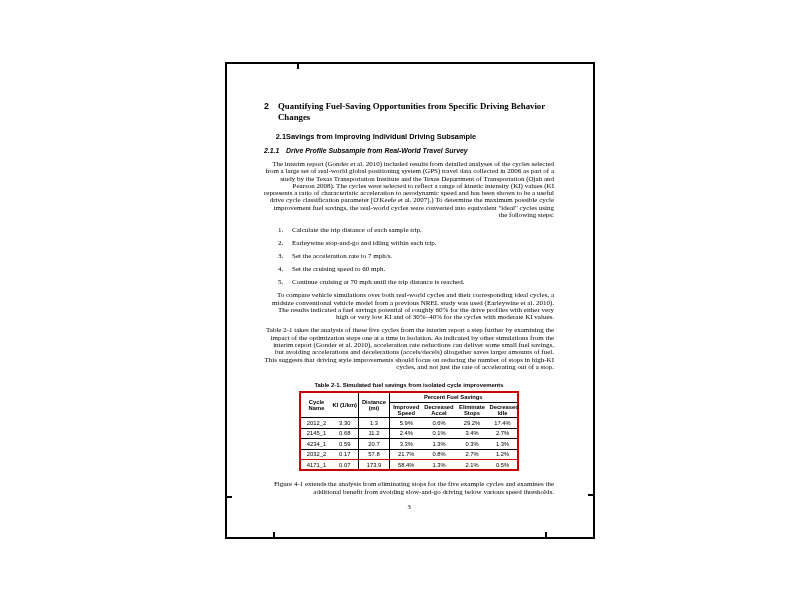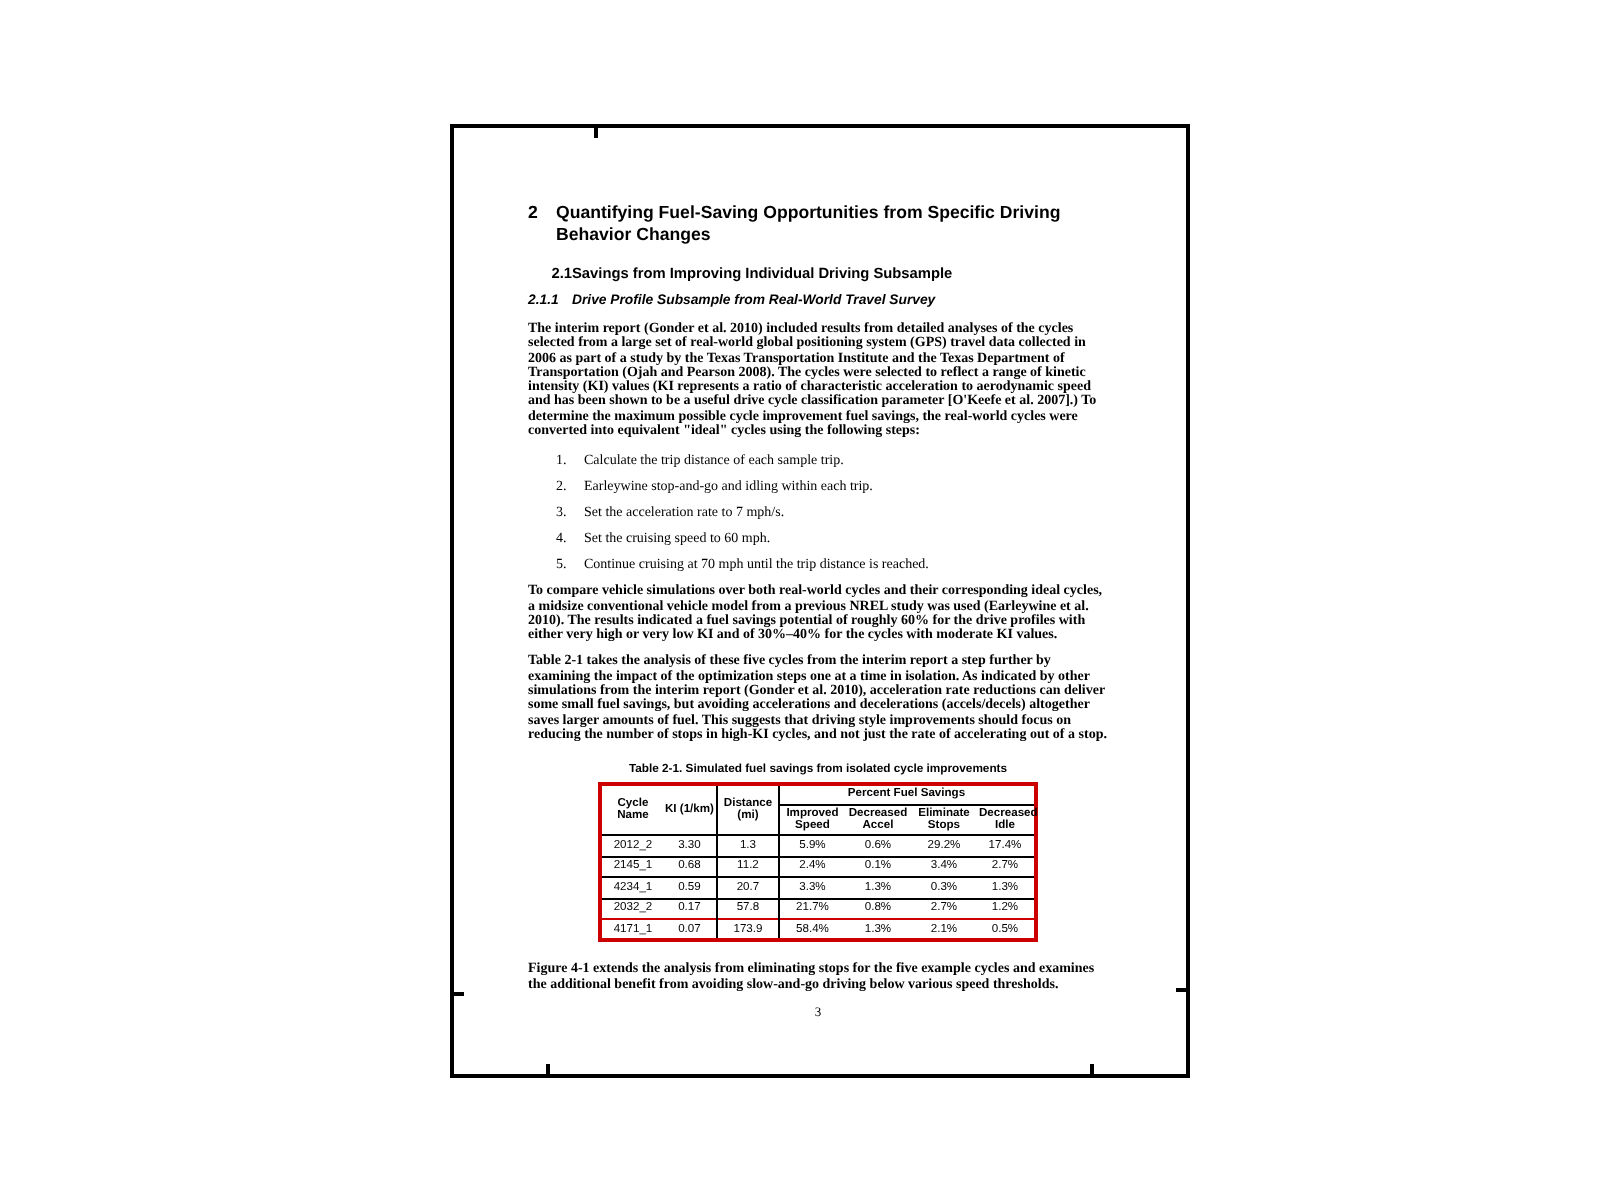--- a/index.html
+++ b/index.html
@@ -22,36 +22,36 @@
   .mark.bot1   { left: 46px;  bottom: -1px; width: 1.5px; height: 6px; }
   .mark.bot2   { left: 318px; bottom: -1px; width: 1.5px; height: 6px; }
 
   .content { padding: 37px 39px 0 37px; }
 
   h1.sec {
     font-family: "Liberation Sans", sans-serif; font-weight: bold;
     font-size: 8.8px; line-height: 11px; display: flex;
   }
   h1.sec .hnum { width: 14px; flex: 0 0 14px; }
-  h1.sec .htxt { flex: 1; }
+  h1.sec .htxt { flex: 1; font-family: Liberation Serif, serif; }
 
   h2.sub {
     font-family: "Liberation Sans", sans-serif; font-weight: bold;
     font-size: 7.4px; line-height: 9px; display: flex; margin-top: 9px;
   }
   h2.sub .hnum { width: 22px; flex: 0 0 22px; text-align: right; }
 
   h3.sub2 {
     font-family: "Liberation Sans", sans-serif; font-weight: bold; font-style: italic;
     font-size: 6.9px; line-height: 8px; display: flex; margin-top: 6px;
   }
   h3.sub2 .hnum { width: 22px; flex: 0 0 22px; }
 
   p.body {
-    font-size: 7px; line-height: 7.3px; margin-top: 6px; text-align: left; font-weight: bold;
+    font-size: 7px; line-height: 7.3px; margin-top: 6px; text-align: right;
   }
 
   ol.steps { list-style: none; margin-top: 8px; padding-left: 14px; }
   ol.steps li { display: flex; font-size: 7px; line-height: 7.3px; margin-bottom: 5.6px; }
   ol.steps li .num { width: 14px; flex: 0 0 14px; }
 
   .tablewrap { margin-top: 11px; }
   .tbl-title {
     font-family: "Liberation Sans", sans-serif; font-weight: bold;
     font-size: 5.9px; text-align: center;

